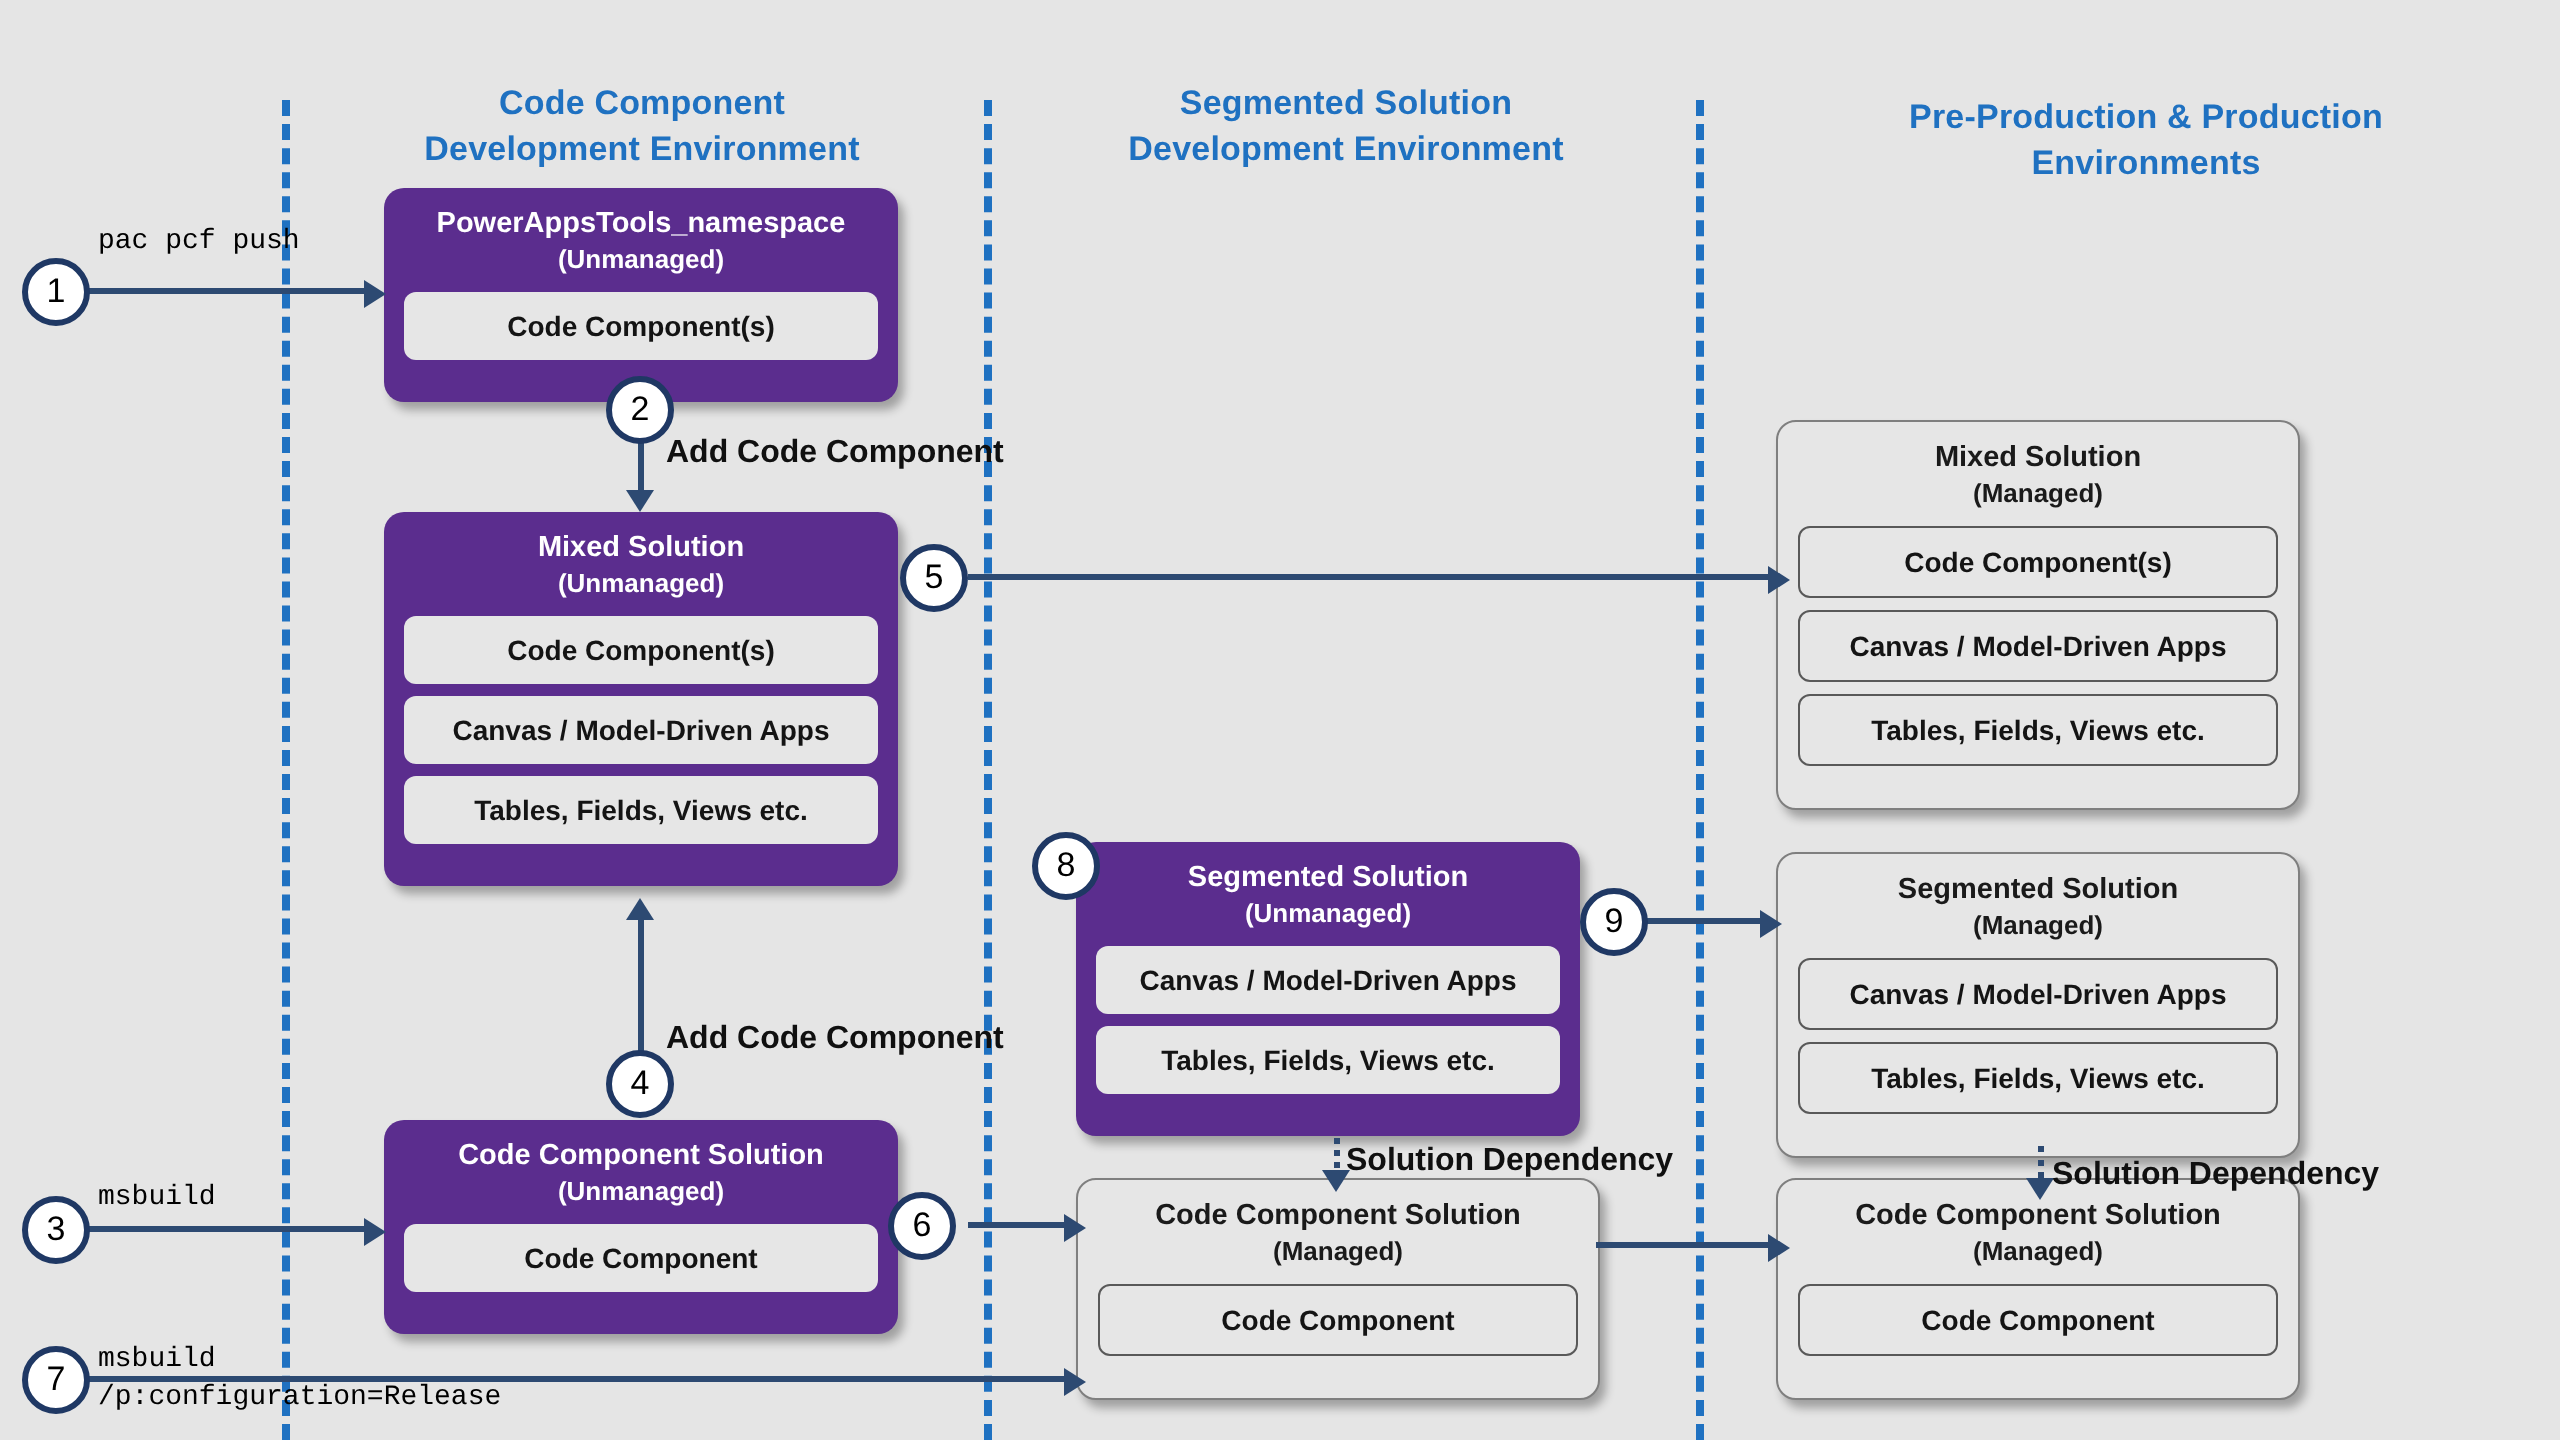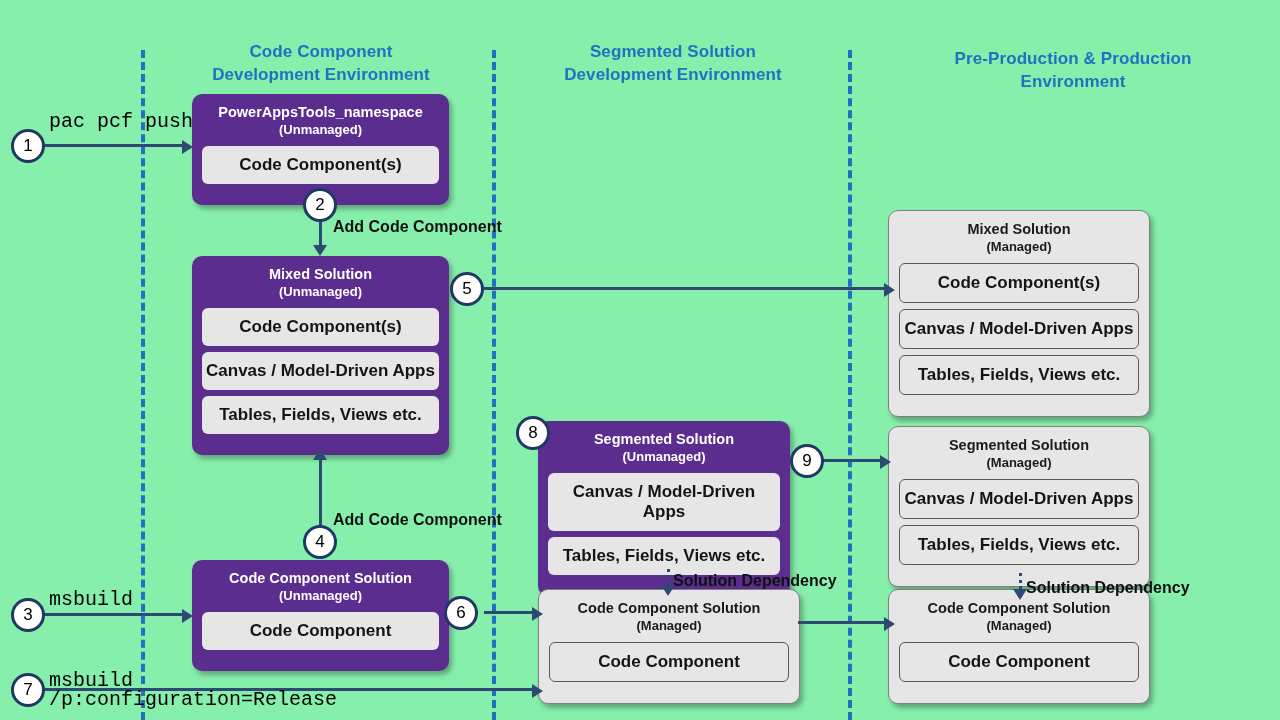--- a/index.html
+++ b/index.html
@@ -8,21 +8,21 @@
     background: #ffffff;
   }
   body {
     font-family: "Liberation Sans", sans-serif;
     -webkit-font-smoothing: antialiased;
   }
   #canvas {
     position: relative;
     width: 1280px;
     height: 720px;
-    background: #86efac;
+    background: #e5e5e5;
     overflow: hidden;
   }
 
   
   .lane-title {
     position: absolute;
     text-align: center;
     color: #1F71C1;
     font-weight: bold;
     font-size: 17px;
@@ -68,21 +68,21 @@
     display: block;
     font-weight: bold;
     font-size: 13px;
     line-height: 17px;
   }
   .sol-item {
     background: #E6E6E6;
     color: #141414;
     text-align: center;
     font-weight: bold;
-    font-size: 17px;
+    font-size: 14px;
     border-radius: 6px;
     padding: 9px 4px;
     margin-top: 6px;
     box-sizing: border-box;
   }
   .sol.managed .sol-item {
     border: 1px solid #595959;
     background: #E6E6E6;
   }
 
@@ -153,21 +153,21 @@
     position: absolute;
     font-size: 16px;
     font-weight: bold;
     color: #101010;
     white-space: nowrap;
     z-index: 5;
   }
   .cmd-label {
     position: absolute;
     font-family: "Liberation Mono", "DejaVu Sans Mono", monospace;
-    font-size: 20px;
+    font-size: 14px;
     color: #000000;
     white-space: pre;
     line-height: 19px;
     z-index: 5;
   }
 </style>
 </head>
 <body>
 
 <div id="canvas">
@@ -179,21 +179,21 @@
   <div class="lane-title" style="left:163px; top:40px; width:316px;">
     <div>Code Component</div>
     <div>Development Environment</div>
   </div>
   <div class="lane-title" style="left:513px; top:40px; width:320px;">
     <div>Segmented Solution</div>
     <div>Development Environment</div>
   </div>
   <div class="lane-title" style="left:909px; top:47px; width:328px;">
     <div>Pre-Production &amp; Production</div>
-    <div>Environment</div>
+    <div>Environments</div>
   </div>
 
   <div class="cmd-label" style="left:49px; top:112px;">pac pcf push</div>
   <div class="hline" style="left:44px; top:144px; width:140px;"></div>
   <div class="arrow-r" style="left:182px; top:140px;"></div>
   <div class="step" style="left:11px; top:129px;">
     <span>1</span>
   </div>
 
   <div class="sol unmanaged" style="left:192px; top:94px; width:257px;">

